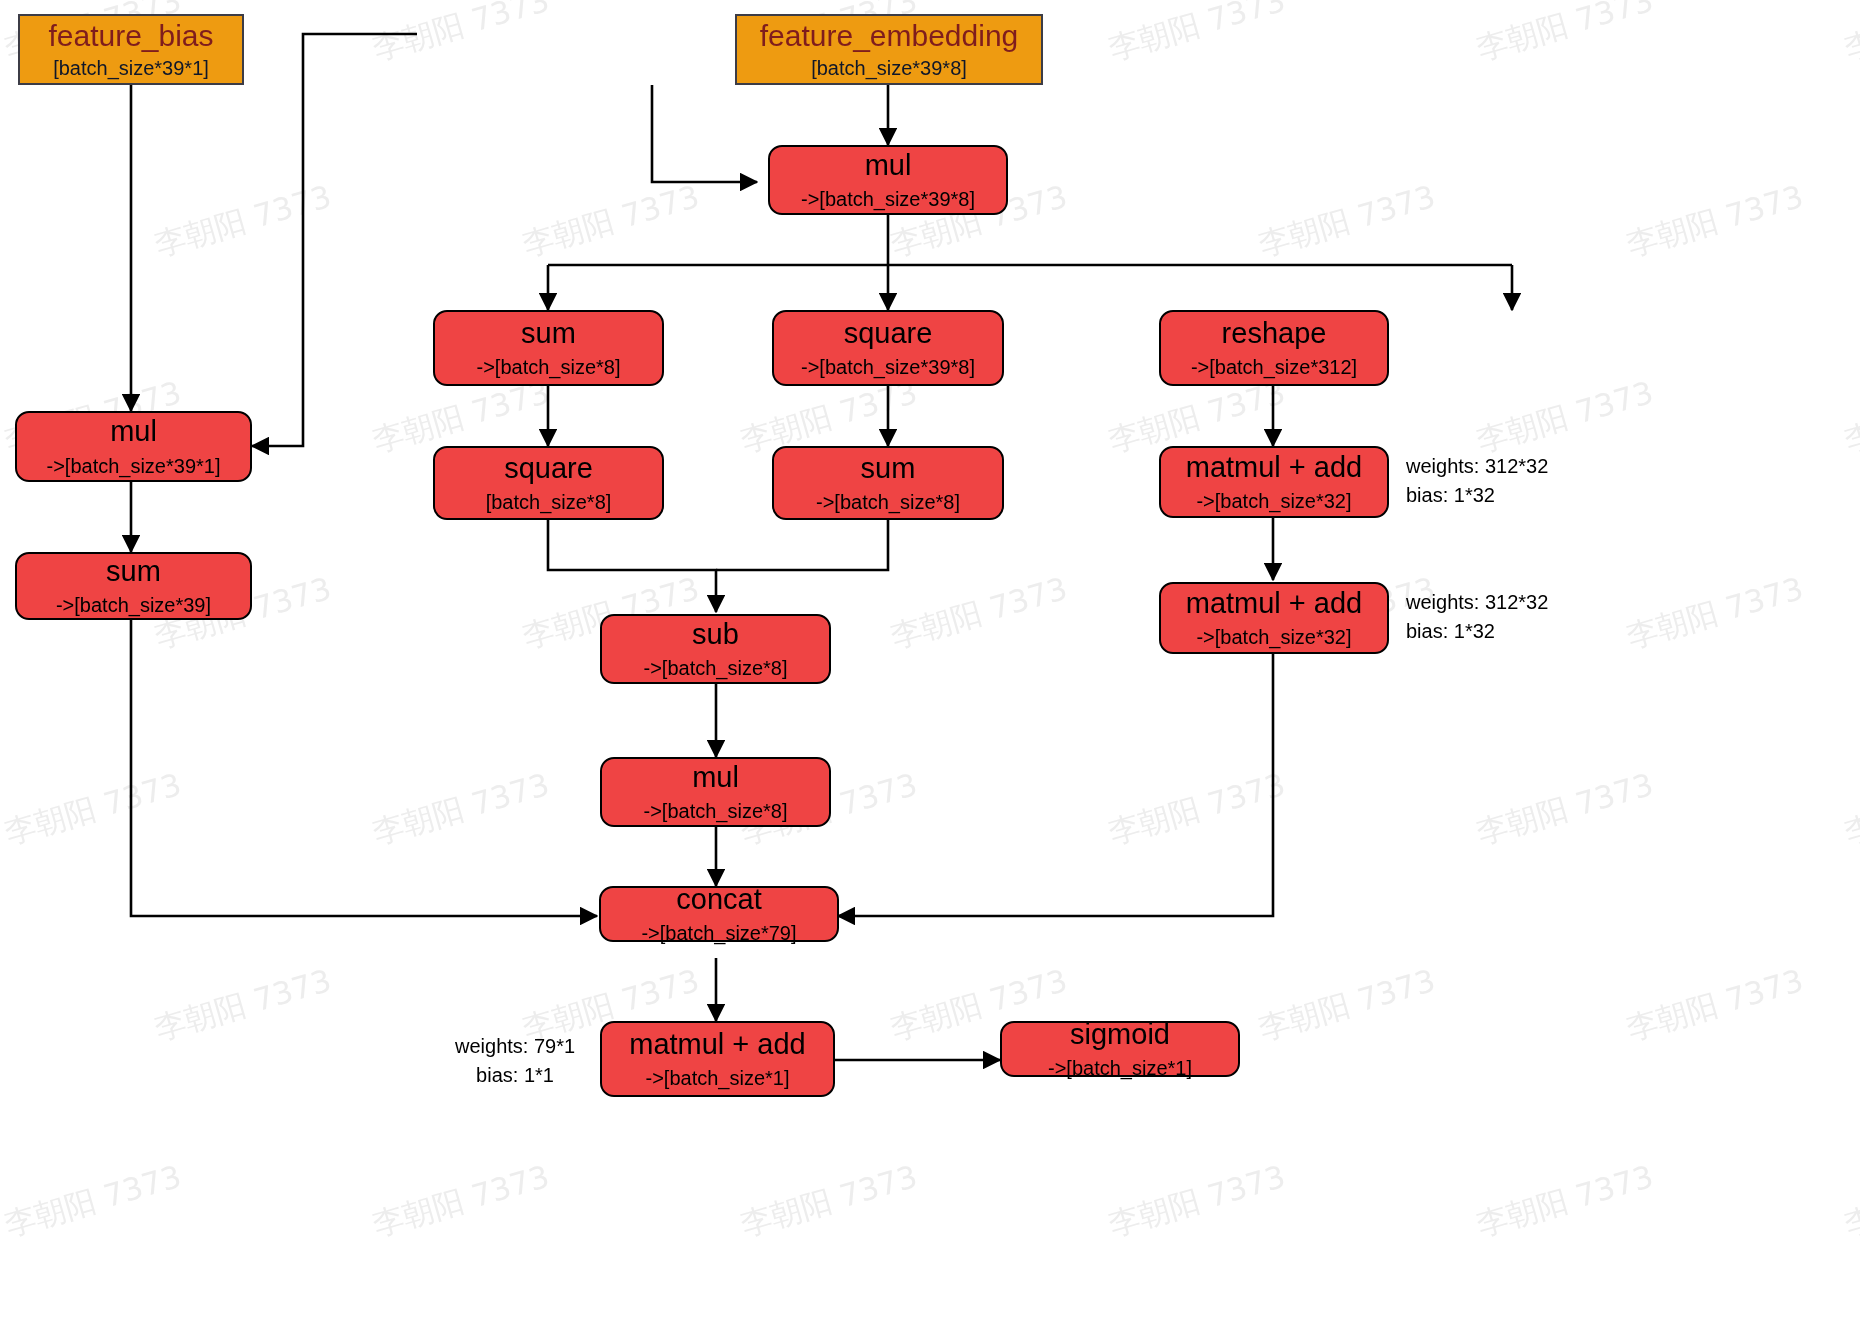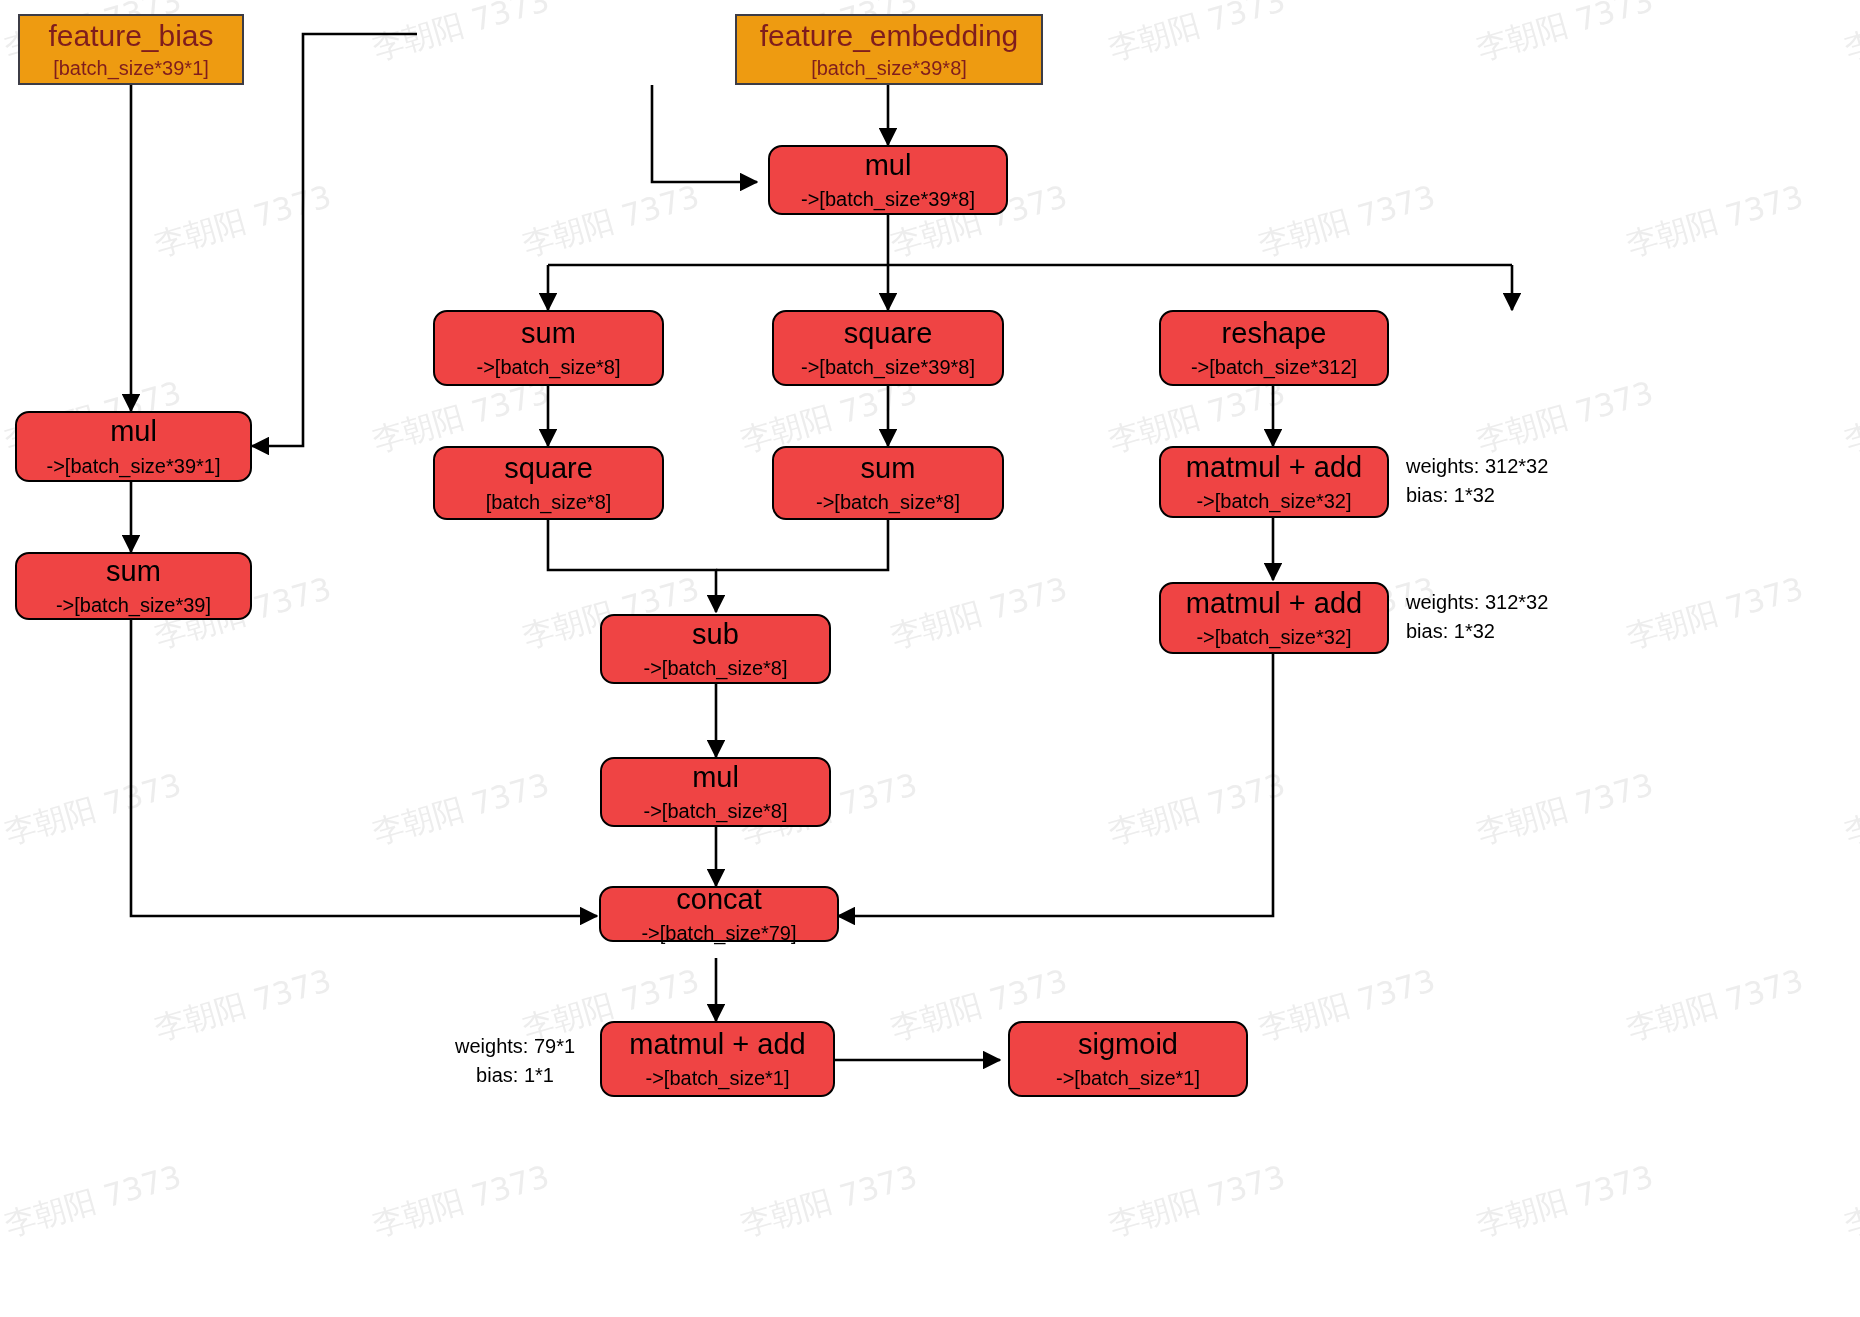--- a/index.html
+++ b/index.html
@@ -72,21 +72,21 @@
     line-height: 1.05;
     color: #000000;
     white-space: nowrap;
     margin-top: 9px;
   }
   .node.input .title {
     color: #7f1d1d;
     font-size: 30px;
   }
   .node.input .shape {
-    color: #7f1d1d;
+    color: #0f172a;
     font-size: 20px;
     margin-top: 6px;
   }
   
   .side-note {
     position: absolute;
     z-index: 2;
     font-size: 20px;
     line-height: 1.45;
     color: #000000;
@@ -281,18 +281,18 @@
   <div class="node op" style="left:600px; top:1021px; width:235px; height:76px;">
     <div class="title">matmul + add</div>
     <div class="shape">-&gt;[batch_size*1]</div>
   </div>
 
   <div class="side-note left" style="left:455px; top:1032px;">
     <div>weights: 79*1</div>
     <div>bias: 1*1</div>
   </div>
 
-  <div class="node op" style="left:1000px; top:1021px; width:240px; height:76px;margin-left:8px;">
+  <div class="node op" style="left:1000px; top:1021px; width:240px; height:56px;">
     <div class="title">sigmoid</div>
     <div class="shape">-&gt;[batch_size*1]</div>
   </div>
 
 </div>
 
 </body></html>

